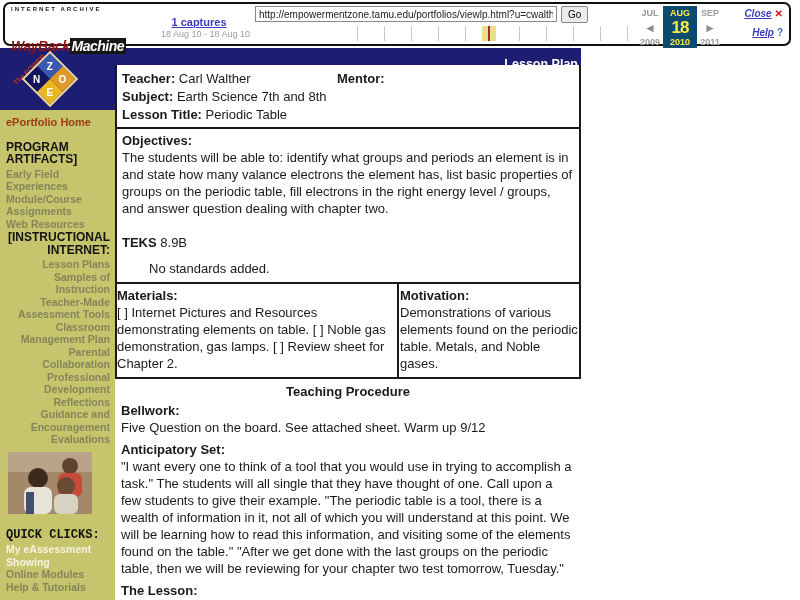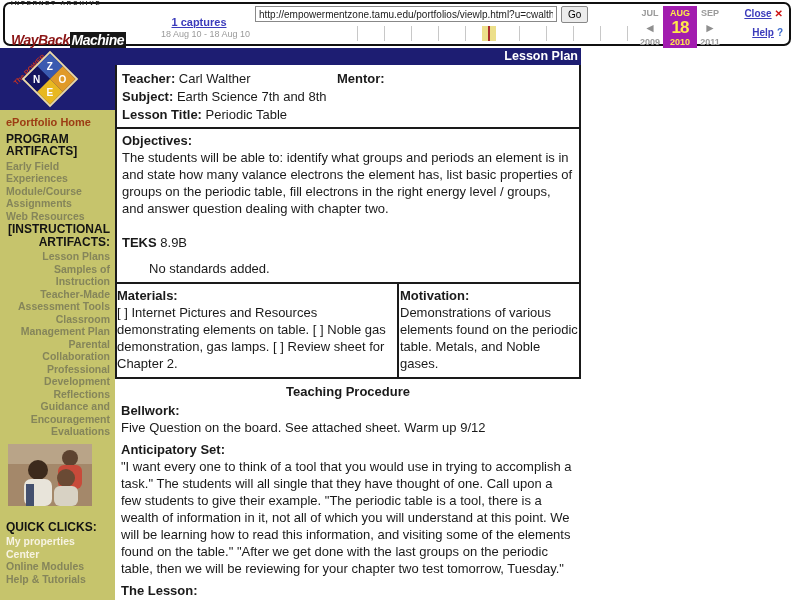--- a/index.html
+++ b/index.html
@@ -8,77 +8,77 @@
     width:800px; height:600px; overflow:hidden; position:relative;
     background:#ffffff; font-family:"Liberation Sans", sans-serif; color:#1a1a1a;
   }
 
   
   .wb-bar {
     position:absolute; top:2px; left:3px; width:788px; height:44px;
     border:2px solid #101010; border-radius:7px; background:#fff;
     display:flex; align-items:stretch; padding:2px 6px; z-index:5;
   }
-  .wb-logo { width:100px; display:flex; flex-direction:column; justify-content:center;gap:26px; }
+  .wb-logo { width:100px; display:flex; flex-direction:column; justify-content:space-between;gap:26px; }
   .wb-arc-text { font-size:6px; letter-spacing:2px; color:#222; font-weight:bold; white-space:nowrap; }
   .wb-word { font-size:14px; font-weight:bold; font-style:italic; letter-spacing:-0.5px; white-space:nowrap; }
   .wb-word .w1 { color:#8b1515; }
   .wb-word .w2 { background:#161616; color:#fff; padding:0 2px; }
   .wb-captures { width:96px; margin-left:40px; display:flex; flex-direction:column; justify-content:flex-end; text-align:center; padding-bottom:3px; }
   .wb-cap-link { color:#3b3bbb; font-size:11px; font-weight:bold; text-decoration:underline; cursor:pointer; }
   .wb-cap-range { color:#9a9a9a; font-size:9px; margin-top:1px; white-space:nowrap;margin-left:10px; }
   .wb-mid { flex:1; display:flex; flex-direction:column; margin-left:8px; min-width:0; }
   .wb-url-row { display:flex; gap:4px; height:17px; }
   .wb-url { width:302px; height:16px; font-size:10px; color:#222; border:1px solid #888; padding:0 3px; font-family:"Liberation Sans", sans-serif; }
   .wb-go { font-size:10px; height:17px; border:1px solid #888; background:#ececec; padding:0 6px; border-radius:2px; font-family:"Liberation Sans", sans-serif; cursor:pointer; }
   .wb-ticks { position:relative; margin:3px 2px 1px 102px; flex:1;
     background:repeating-linear-gradient(90deg, #c8c8c8 0 1px, transparent 1px 27px); }
   .wb-hl { position:absolute; left:46%; top:0; bottom:0; width:14px; background:#ecdf8a; cursor:pointer; }
   .wb-hl::after { content:""; position:absolute; left:6px; top:0; bottom:0; width:2px; background:#a92a2a; }
   .wb-cal { width:90px; margin-left:6px; display:grid;
     grid-template-columns:26px 34px 26px; grid-template-rows:13px 17px 12px;
     align-items:center; justify-items:center; font-size:9px; font-weight:bold; color:#9a9a9a; }
-  .wb-cal .cur { background:#a21caf; color:#ffe94a; width:100%; height:100%;
+  .wb-cal .cur { background:#0c4a6e; color:#ffe94a; width:100%; height:100%;
     display:flex; align-items:center; justify-content:center; }
   .wb-day { font-size:17px; letter-spacing:-1px; }
   .wb-arrow { color:#8f8f8f; font-size:12px; cursor:pointer; }
   .wb-links { width:56px; display:flex; flex-direction:column; justify-content:space-between; padding:2px 0 4px; text-align:right; font-size:10px; }
-  .wb-close-l,.wb-help-l { color:#3b3bbb; text-decoration:underline; font-weight:bold; cursor:pointer; }
+  .wb-close-l,.wb-help-l { color:#3b3bbb; text-decoration:underline; font-weight:bold; cursor:pointer;font-style:italic; }
   .wb-x { color:#cc1111; font-weight:bold; margin-left:3px; }
   .wb-q { color:#3b6bcc; font-weight:bold; margin-left:3px; }
 
   
   .main { position:absolute; top:48px; left:0; width:581px; height:552px; display:flex; }
 
   
   .sidebar { width:115px; flex:none; display:flex; flex-direction:column; }
   .logo-box { height:62px; background:#1d1d72; position:relative; flex:none; cursor:pointer; }
   .diamond { position:absolute; left:30px; top:11px; width:40px; height:40px;
     transform:rotate(45deg); border:2px solid #ead9a8;
     display:grid; grid-template-columns:1fr 1fr; grid-template-rows:1fr 1fr; }
   .diamond div { display:flex; align-items:center; justify-content:center; }
   .diamond span { transform:rotate(-45deg); color:#fff; font-weight:bold; font-size:10px; }
   .dz { background:#3a5ab0; } .do { background:#e09a28; } .dn { background:#15155e; } .de { background:#e8b820; }
   .power-arc { position:absolute; left:9px; top:18px; transform:rotate(-44deg);
     color:#c23222; font-size:7px; font-weight:bold; white-space:nowrap; }
   .side-nav { flex:1; background:#c6c46c; padding:4px 5px 8px 6px;
     font-size:10.5px; font-weight:bold; color:#85855a; line-height:12.5px; }
-  .sn-home { color:#9c3c14; font-size:11px; margin:2px 0 4px; cursor:pointer; }
+  .sn-home { color:#9c3c14; font-size:11px; margin:2px 0 12px; cursor:pointer; }
   .sn-h { color:#131313; font-size:12px; margin:1px 0 2px; }
   .sn-h.right { text-align:right; }
   .sn-link { margin:0 0; cursor:pointer; }
   .sn-link.right { text-align:right; }
   .sn-link.white { color:#f7f3e2; }
   .photo { width:84px; height:62px; margin:6px 0 4px 2px; display:block; }
-  .sn-quick { margin-top:15px; }
+  .sn-quick { margin-top:15px;font-family:Liberation Mono, monospace; }
 
   
   .content { width:466px; background:#fff; font-size:13px; line-height:17px; }
   .banner { height:17px; background:#1d1d72; color:#fff; font-weight:bold; font-size:12.5px;
-    text-align:right; padding:0 3px 0 0; line-height:17px; }
+    text-align:right; padding:8px 3px 0 0; line-height:17px; }
   .lp-table { border-left:2px solid #1a1a1a; border-right:2px solid #1a1a1a; }
   .hdr { padding:4px 5px 3px; border-bottom:2px solid #1a1a1a; }
   .hdr-row { display:flex; margin:1px 0; }
   .hdr-col1 { width:215px; flex:none; }
   .b { font-weight:bold; }
   .obj { padding:3px 5px 5px; }
   .teks-line { margin-top:17px; }
   .std-note { padding-left:27px; margin-top:9px; }
   .mat-table { display:flex; border-top:2px solid #1a1a1a; border-bottom:2px solid #1a1a1a; }
   .mat-cell { width:282px; flex:none; border-right:2px solid #1a1a1a; padding:3px 0 5px; }
@@ -153,21 +153,21 @@
           </div>
       </div>
     </div>
 
     <div class="side-nav">
       <div class="sn-home">ePortfolio Home</div>
       <div class="sn-h">PROGRAM ARTIFACTS]</div>
       <div class="sn-link">Early Field Experiences</div>
       <div class="sn-link">Module/Course Assignments</div>
       <div class="sn-link">Web Resources</div>
-      <div class="sn-h right">[INSTRUCTIONAL ARTIFACTS:</div>
+      <div class="sn-h right">[INSTRUCTIONAL INTERNET:</div>
       <div class="sn-link right">Lesson Plans</div>
       <div class="sn-link right">Samples of Instruction</div>
       <div class="sn-link right">Teacher-Made Assessment Tools</div>
       <div class="sn-link right">Classroom Management Plan</div>
       <div class="sn-link right">Parental Collaboration</div>
       <div class="sn-link right">Professional Development</div>
       <div class="sn-link right">Reflections</div>
       <div class="sn-link right">Guidance and Encouragement</div>
       <div class="sn-link right">Evaluations</div>
 
@@ -177,21 +177,21 @@
         <circle cx="62" cy="14" r="8" fill="#5d4330"></circle>
         <rect x="50" y="21" width="24" height="24" rx="6" fill="#c84a3a"></rect>
         <circle cx="30" cy="26" r="10" fill="#3c2a1c"></circle>
         <rect x="16" y="35" width="28" height="27" rx="7" fill="#e8e4da"></rect>
         <rect x="18" y="40" width="8" height="22" fill="#44506e"></rect>
         <circle cx="58" cy="34" r="9" fill="#6a4a34"></circle>
         <rect x="46" y="42" width="24" height="20" rx="6" fill="#d8d2c4"></rect>
       </svg>
 
       <div class="sn-h sn-quick">QUICK CLICKS:</div>
-      <div class="sn-link white">My properties Center</div>
+      <div class="sn-link white">My eAssessment Showing</div>
       <div class="sn-link">Online Modules</div>
       <div class="sn-link">Help &amp; Tutorials</div>
 
     </div>
   </div>
 
   <div class="content">
     <div class="banner">Lesson Plan</div>
 
     <div class="lp-table">

